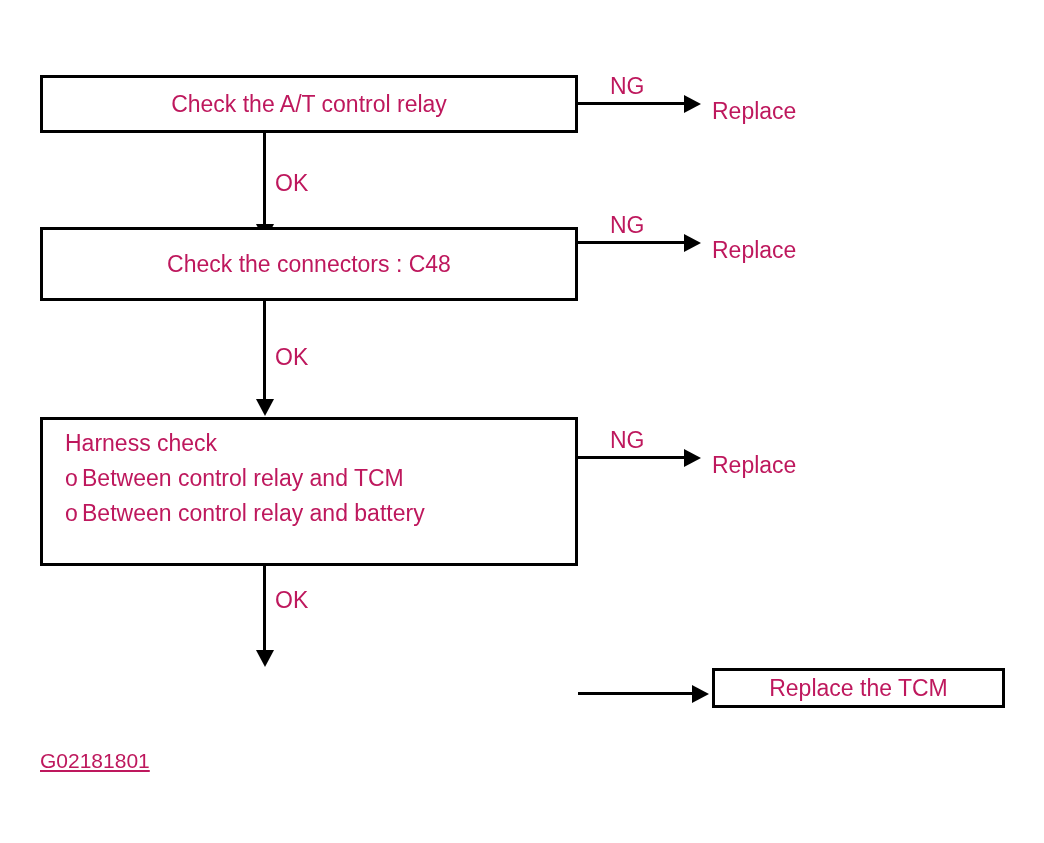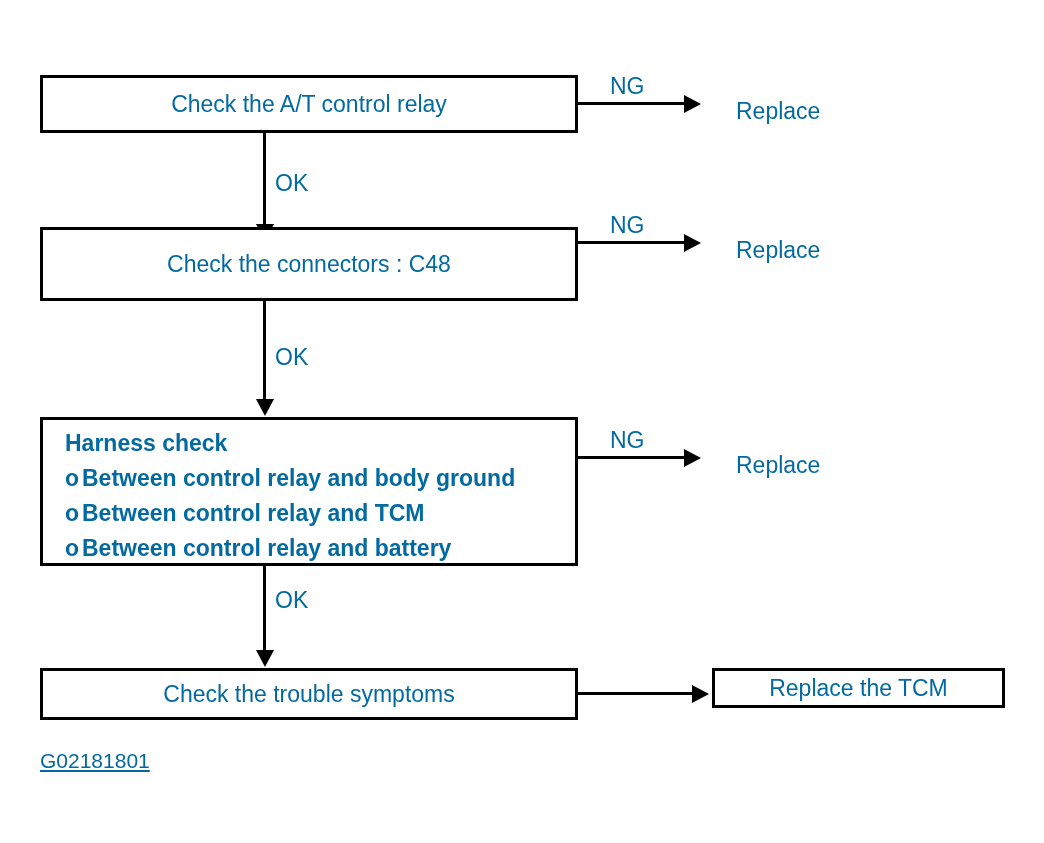--- a/index.html
+++ b/index.html
@@ -6,21 +6,21 @@
     margin: 0;
     padding: 0;
     background: #ffffff;
   }
   #canvas {
     position: relative;
     width: 1044px;
     height: 843px;
     background: #ffffff;
     font-family: "Liberation Sans", sans-serif;
-    color: #0369a1;
+    color: #be185d;
     overflow: hidden;
   }
 
   
   .box {
     position: absolute;
     border: 3px solid #000;
     background: #fff;
     box-sizing: border-box;
   }
@@ -38,21 +38,20 @@
     justify-content: center;
   }
   .box-center .box-label {
     position: static;
   }
 
   
   .list-box {
     display: block;
     padding: 12px 0 0 22px;
-    font-weight: bold;
   }
   .list-title {
     font-size: 23px;
     line-height: 1;
     margin-bottom: 12px;
     white-space: nowrap;
   }
   .list-item {
     font-size: 23px;
     line-height: 1;
@@ -99,21 +98,20 @@
     line-height: 1;
     white-space: nowrap;
   }
 
   
   .terminal-text {
     position: absolute;
     font-size: 23px;
     line-height: 1;
     white-space: nowrap;
-    margin-left: 24px;
   }
 
   
   .caption {
     position: absolute;
     font-size: 21px;
     line-height: 1;
     white-space: nowrap;
     text-decoration: underline;
   }
@@ -145,42 +143,36 @@
   <div class="edge-label" style="left:610px; top:214px;">NG</div>
   <div class="terminal-text" style="left:712px; top:239px;">Replace</div>
 
   <div class="v-line" style="left:263px; top:301px; height:100px;"></div>
   <div class="arrow-down" style="left:256px; top:399px;"></div>
   <div class="edge-label" style="left:275px; top:346px;">OK</div>
 
   <div class="box list-box" style="left:40px; top:417px; width:538px; height:149px;">
     <div class="list-title">Harness check</div>
     <div class="list-item">
-      <span class="bullet-o">o</span><span>Between control relay and body ground</span>
-    </div>
-    <div class="list-item">
       <span class="bullet-o">o</span><span>Between control relay and TCM</span>
     </div>
     <div class="list-item">
       <span class="bullet-o">o</span><span>Between control relay and battery</span>
     </div>
   </div>
 
   <div class="h-line" style="left:578px; top:456px; width:110px;"></div>
   <div class="arrow-right" style="left:684px; top:449px;"></div>
   <div class="edge-label" style="left:610px; top:429px;">NG</div>
   <div class="terminal-text" style="left:712px; top:454px;">Replace</div>
 
   <div class="v-line" style="left:263px; top:566px; height:86px;"></div>
   <div class="arrow-down" style="left:256px; top:650px;"></div>
   <div class="edge-label" style="left:275px; top:589px;">OK</div>
 
-  <div class="box box-center" style="left:40px; top:668px; width:538px; height:52px;">
-    <span class="box-label">Check the trouble symptoms</span>
-  </div>
 
   <div class="h-line" style="left:578px; top:692px; width:118px;"></div>
   <div class="arrow-right" style="left:692px; top:685px;"></div>
 
   <div class="box box-center" style="left:712px; top:668px; width:293px; height:40px;">
     <span class="box-label">Replace the TCM</span>
   </div>
 
   <div class="caption" style="left:40px; top:750px;">G02181801</div>
 

